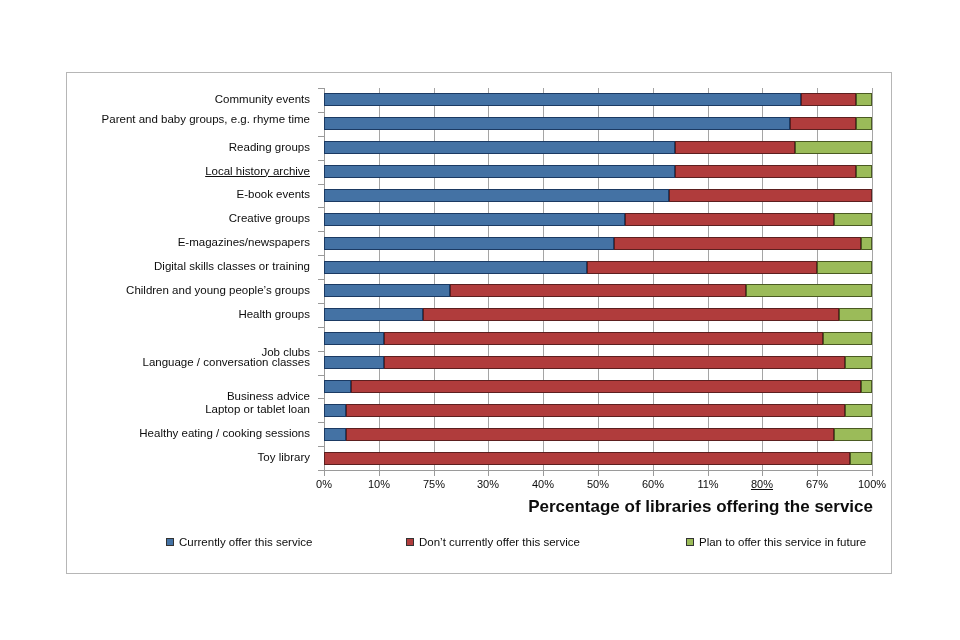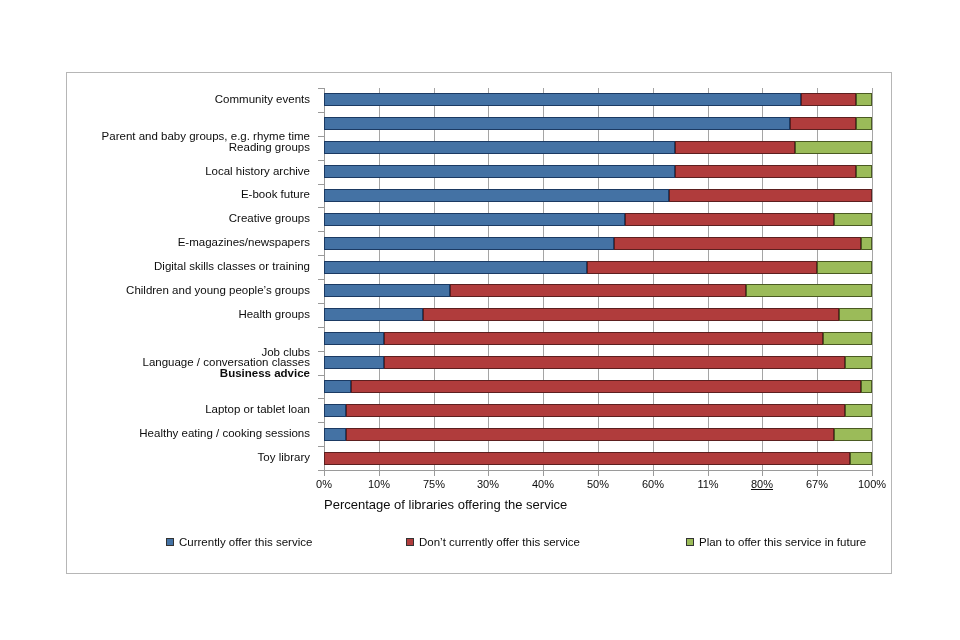--- a/index.html
+++ b/index.html
@@ -49,22 +49,22 @@
   }
   .seg.s0{background:#4472a4;border-color:#1b3a63;}
   .seg.s1{background:#b03c3c;border-color:#5c1f1f;}
   .seg.s2{background:#9bbb59;border-color:#4a5a22;}
   
   .xlab{
     position:absolute;top:478px;font-size:11px;color:#0d0d0d;
     text-align:center;width:44px;
   }
   #xtitle{
-    position:absolute;top:497px;left:324px;width:549px;text-align:left;
-    font-size:13px;font-weight:normal;color:#0d0d0d;
+    position:absolute;top:497px;left:324px;width:549px;text-align:right;
+    font-size:17px;font-weight:bold;color:#0d0d0d;
   }
   
   #legend{
     position:absolute;left:66px;top:536px;width:826px;height:22px;
   }
   .leg-item{
     position:absolute;top:0;display:flex;align-items:center;gap:5px;
     font-size:11.5px;color:#0d0d0d;white-space:nowrap;
   }
   .leg-swatch{
@@ -72,32 +72,32 @@
     display:inline-block;flex:0 0 auto;
   }
 </style>
 </head>
 <body>
 
 <div id="chart-frame"></div>
 
 <div id="cat-axis">
     <div class="cat-label" style="top: 4.9375px;">Community events</div>
-    <div class="cat-label" style="top: 42px;">Parent and baby groups, e.g. rhyme time</div>
+    <div class="cat-label" style="top: 25px;">Parent and baby groups, e.g. rhyme time</div>
     <div class="cat-label" style="top: 52.6875px;">Reading groups</div>
-    <div class="cat-label" style="top: 76.5625px;">Local history archive</div>
-    <div class="cat-label" style="top: 100.438px;">E-book future</div>
+    <div class="cat-label" style="top: 76.5625px; text-decoration: underline;">Local history archive</div>
+    <div class="cat-label" style="top: 100.438px;">E-book events</div>
     <div class="cat-label" style="top: 124.312px;">Creative groups</div>
     <div class="cat-label" style="top: 148.188px;">E-magazines/newspapers</div>
     <div class="cat-label" style="top: 172.062px;">Digital skills classes or training</div>
     <div class="cat-label" style="top: 195.938px;">Children and young people’s groups</div>
     <div class="cat-label" style="top: 219.812px;">Health groups</div>
     <div class="cat-label" style="top: 243.688px; margin-top: 14px;">Job clubs</div>
     <div class="cat-label" style="top: 267.562px;">Language / conversation classes</div>
-    <div class="cat-label" style="top: 279px; font-weight: bold;">Business advice</div>
+    <div class="cat-label" style="top: 302px;">Business advice</div>
     <div class="cat-label" style="top: 315.312px;">Laptop or tablet loan</div>
     <div class="cat-label" style="top: 339.188px;">Healthy eating / cooking sessions</div>
     <div class="cat-label" style="top: 363.062px;">Toy library</div>
   </div>
 <div id="axis-line"></div>
 <div id="axis-bottom"></div>
 <div id="plot">
     <div class="vgrid" style="left: 55px;"></div>
     <div class="vgrid" style="left: 110px;"></div>
     <div class="vgrid" style="left: 164px;"></div>

